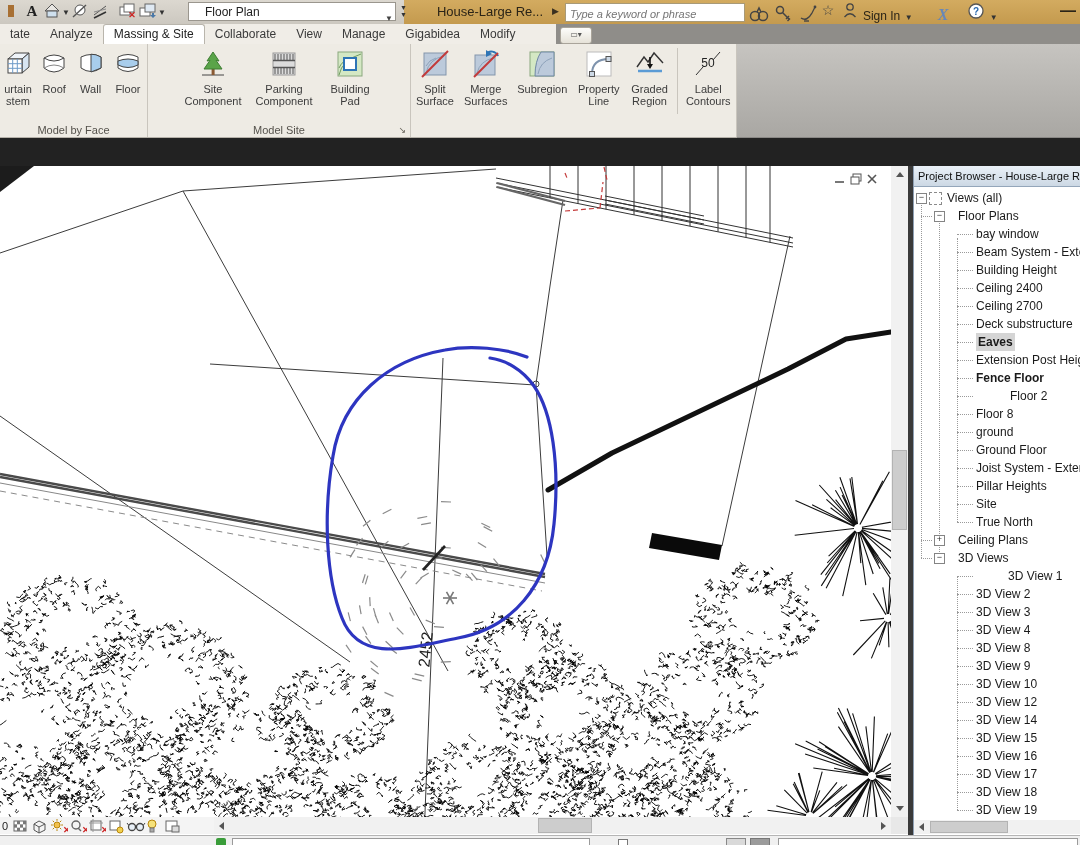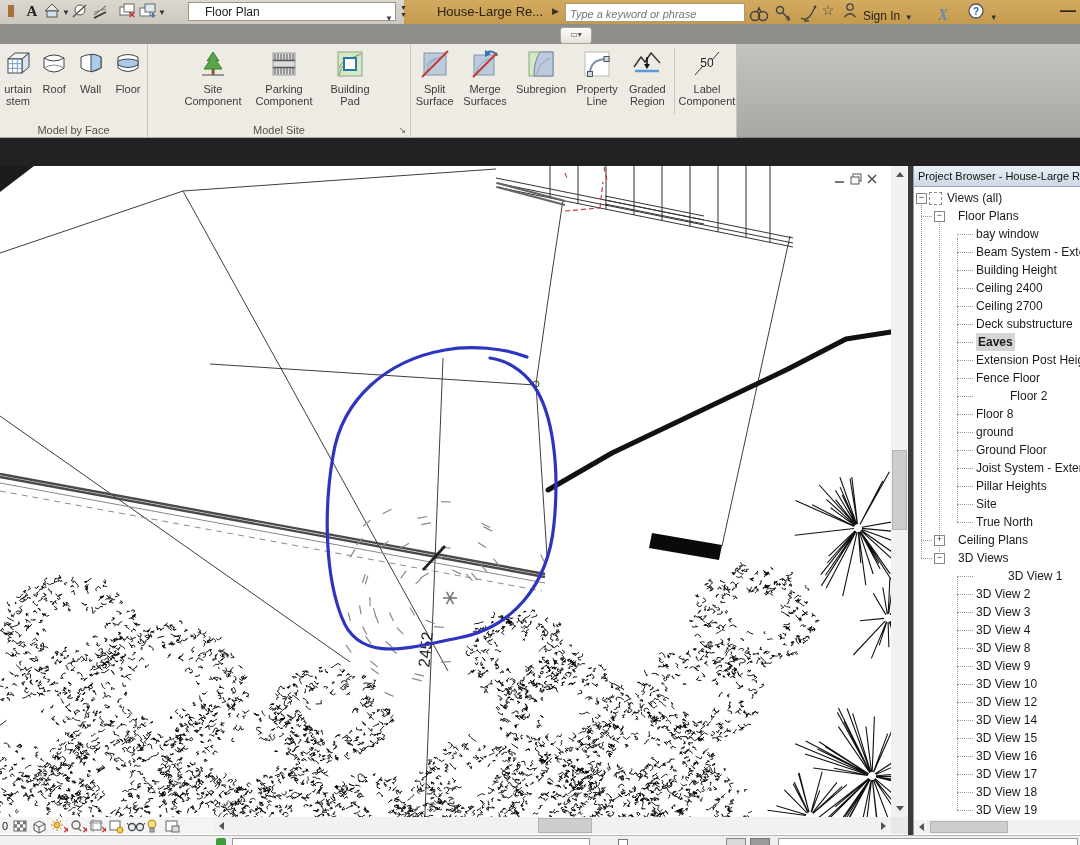--- a/index.html
+++ b/index.html
@@ -153,20 +153,21 @@
       <span id="help-slot"><svg width="18" height="18" viewBox="0 0 18 18">
             <circle cx="9" cy="9" r="7" fill="#fff" stroke="#555" stroke-width="1.3"></circle>
             <text x="9" y="13" font-size="10" font-weight="bold" fill="#2a6ab0" text-anchor="middle">?</text>
           </svg></span>
       <span class="caret">▼</span>
     </div>
     <div class="abs" id="minimize-btn">—</div>
   </div>
 
   <div class="abs" id="tabrow">
+    <div class="abs" id="tabstrip"><span class="rtab">tate</span><span class="rtab">Analyze</span><span class="rtab active">Massing &amp; Site</span><span class="rtab">Collaborate</span><span class="rtab">View</span><span class="rtab">Manage</span><span class="rtab">Gigabidea</span><span class="rtab">Modify</span></div>
     <div class="abs" id="ribbon-toggle">▭▾</div>
   </div>
 
   <div class="abs" id="ribbon">
       <div class="panel" style="left: 0px; width: 148px;">
         <div class="panel-buttons">
           <div class="rbtn" style="width: 32px;">
             <div class="ricon"><svg width="32" height="32" viewBox="0 0 32 32">
                 <polygon points="6,11 13,5 27,5 20,11" fill="#eef3f8" stroke="#444"></polygon>
                 <polygon points="20,11 27,5 27,19 20,25" fill="#d7e5f2" stroke="#444"></polygon>
@@ -301,21 +302,21 @@
 Region</div>
           </div>
           <div class="vsep"></div>
           <div class="rbtn" style="width: 54px;">
             <div class="ricon"><svg width="32" height="32" viewBox="0 0 32 32">
                 <text x="16" y="19" font-size="12" fill="#222" text-anchor="middle" font-family="Liberation Sans,sans-serif">50</text>
                 <line x1="4" y1="27" x2="11" y2="19" stroke="#333"></line>
                 <line x1="21" y1="12" x2="28" y2="4" stroke="#333"></line>
               </svg></div>
             <div class="rlabel">Label
-Component</div>
+Contours</div>
           </div>
         </div>
       </div>
     </div>
   <div class="abs" id="ribbon-void"></div>
 
   <div class="abs" id="darkband"></div>
 
   <div class="abs" id="canvas-wrap">
     <svg id="plan-svg" width="891" height="651" viewBox="0 0 891 651">
@@ -570,21 +571,21 @@
         <div class="tick" style="left: 43px; top: 155px; width: 16px;"></div>
         <div class="trow" style="top: 146px;">
           <span class="tlabel sel" style="left: 62px;">Eaves</span>
         </div>
         <div class="tick" style="left: 43px; top: 173px; width: 16px;"></div>
         <div class="trow" style="top: 164px;">
           <span class="tlabel" style="left: 62px;">Extension Post Heig</span>
         </div>
         <div class="tick" style="left: 43px; top: 191px; width: 16px;"></div>
         <div class="trow" style="top: 182px;">
-          <span class="tlabel" style="left: 62px;">Fence Floor</span>
+          <span class="tlabel" style="left: 62px; font-weight: bold;">Fence Floor</span>
         </div>
         <div class="tick" style="left: 43px; top: 209px; width: 16px;"></div>
         <div class="trow" style="top: 200px; margin-left: 34px;">
           <span class="tlabel" style="left: 62px;">Floor 2</span>
         </div>
         <div class="tick" style="left: 43px; top: 227px; width: 16px;"></div>
         <div class="trow" style="top: 218px;">
           <span class="tlabel" style="left: 62px;">Floor 8</span>
         </div>
         <div class="tick" style="left: 43px; top: 245px; width: 16px;"></div>

